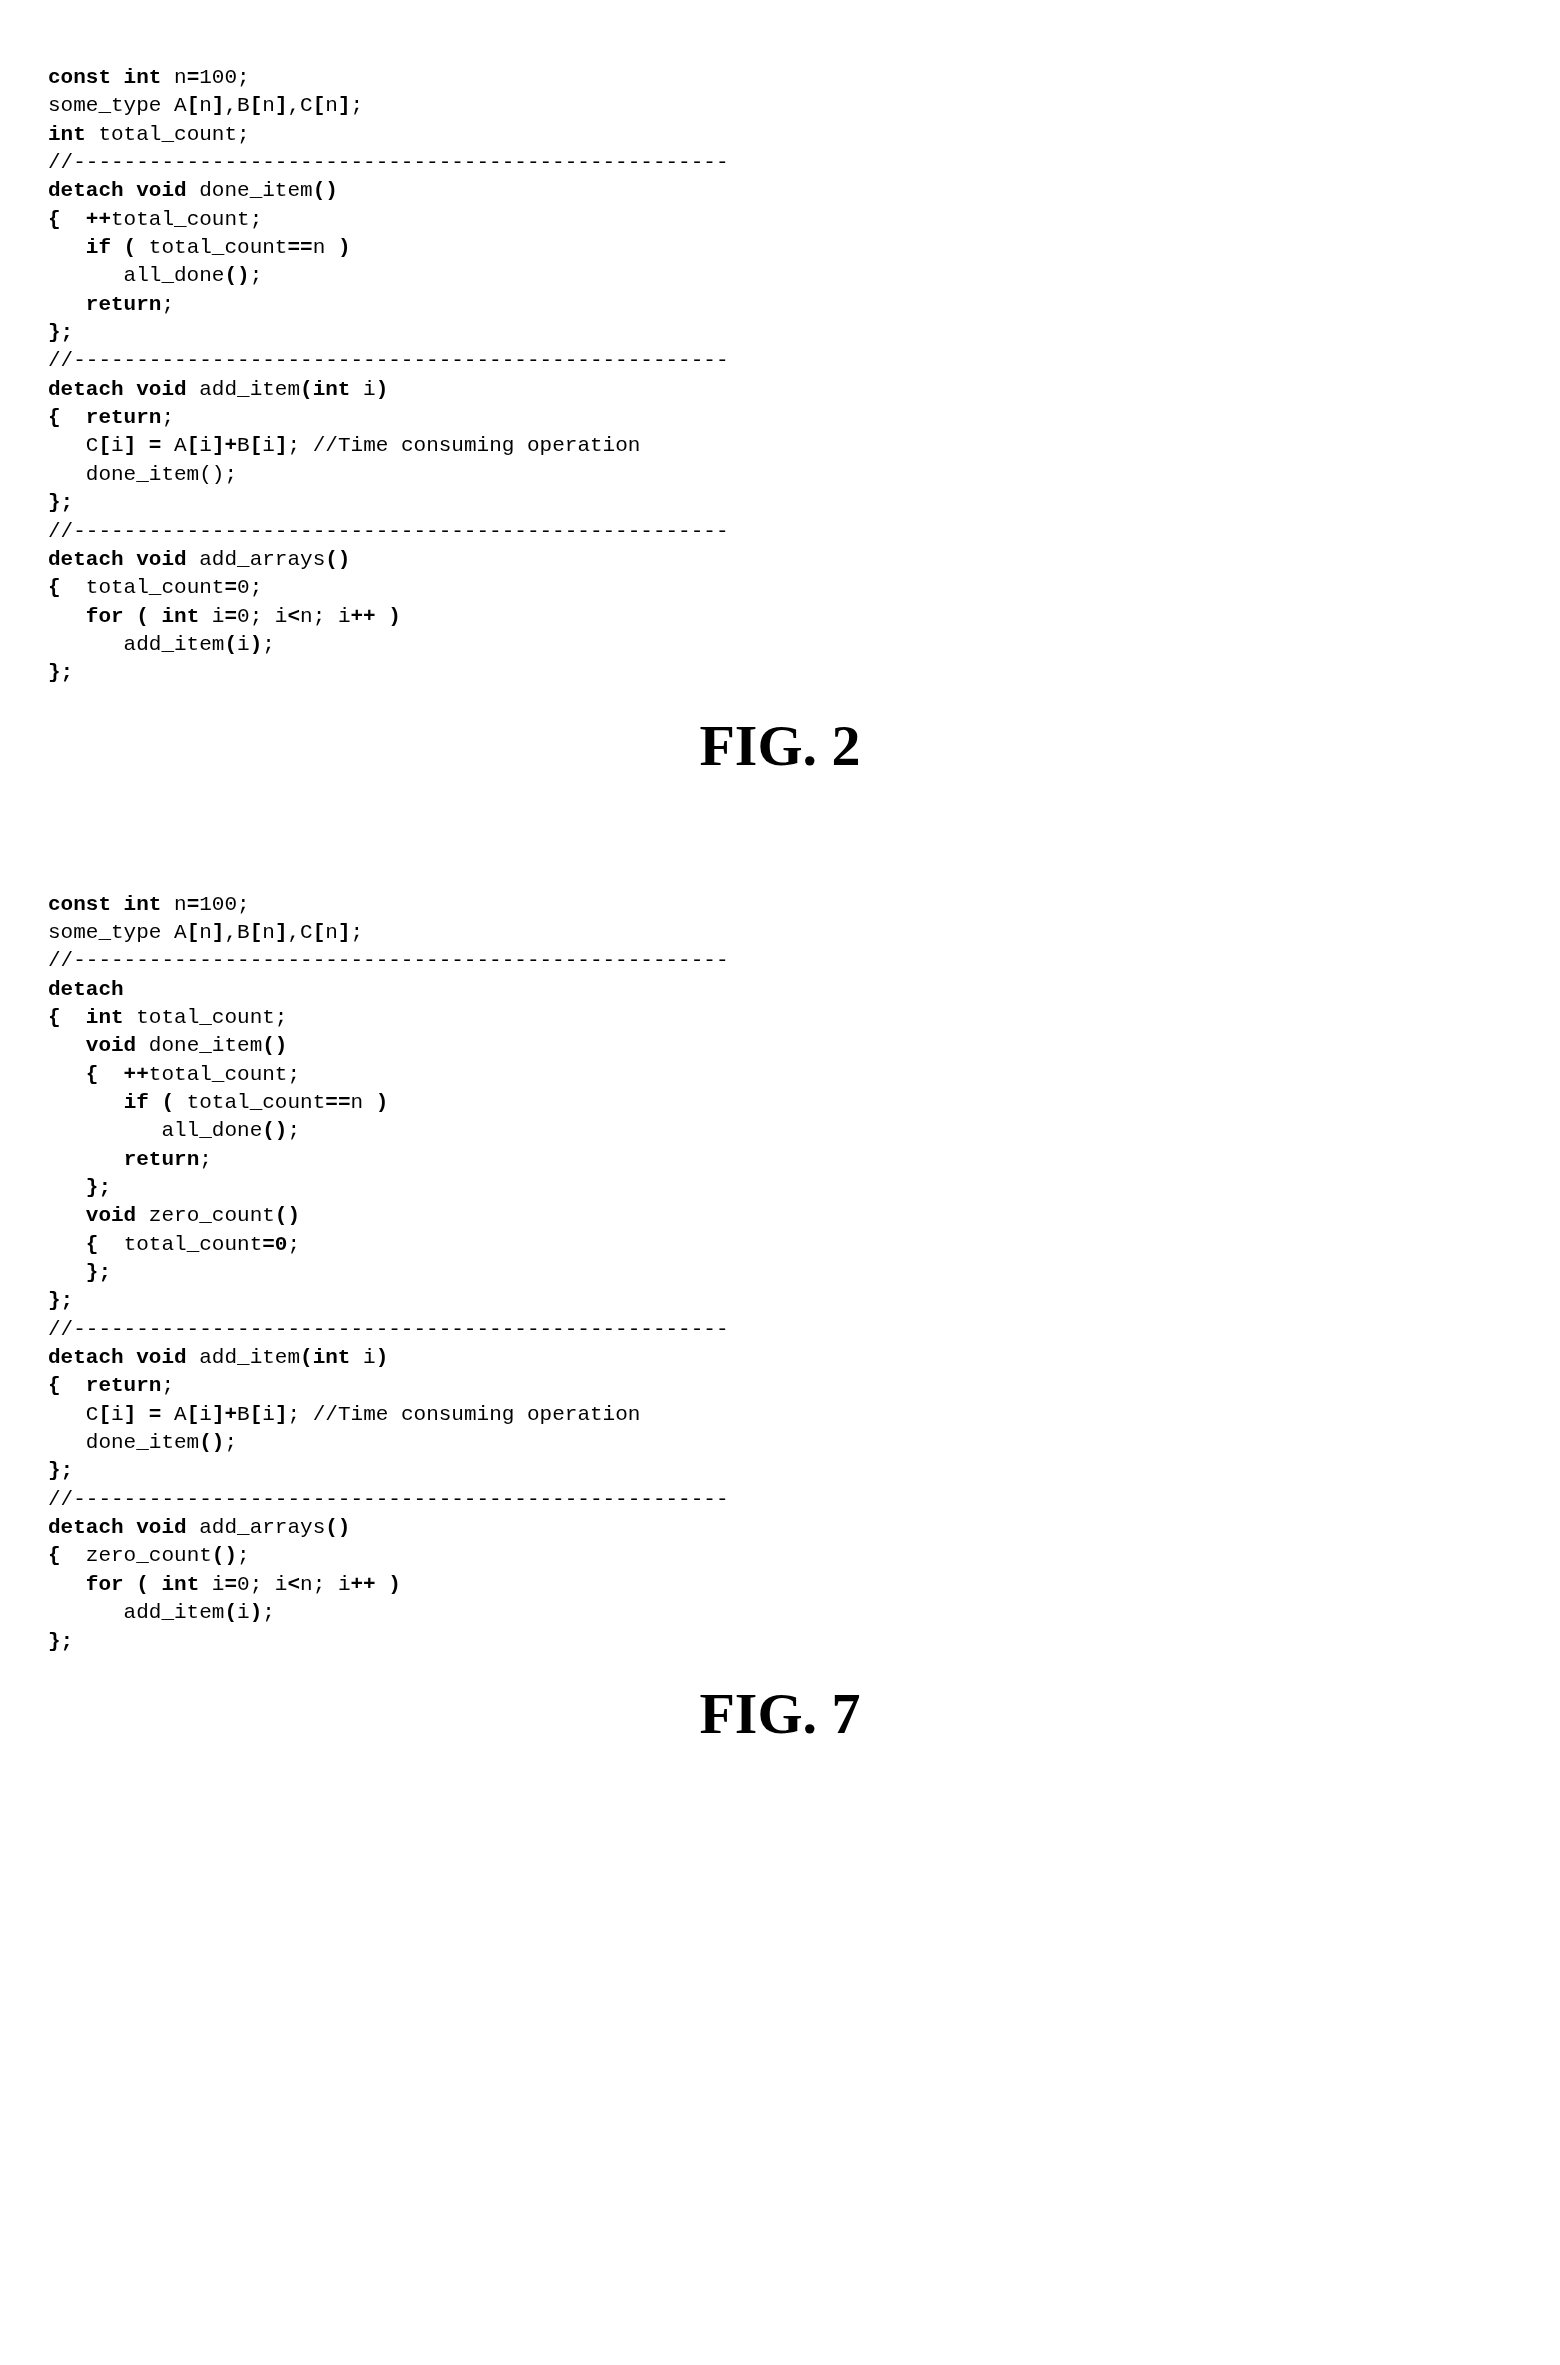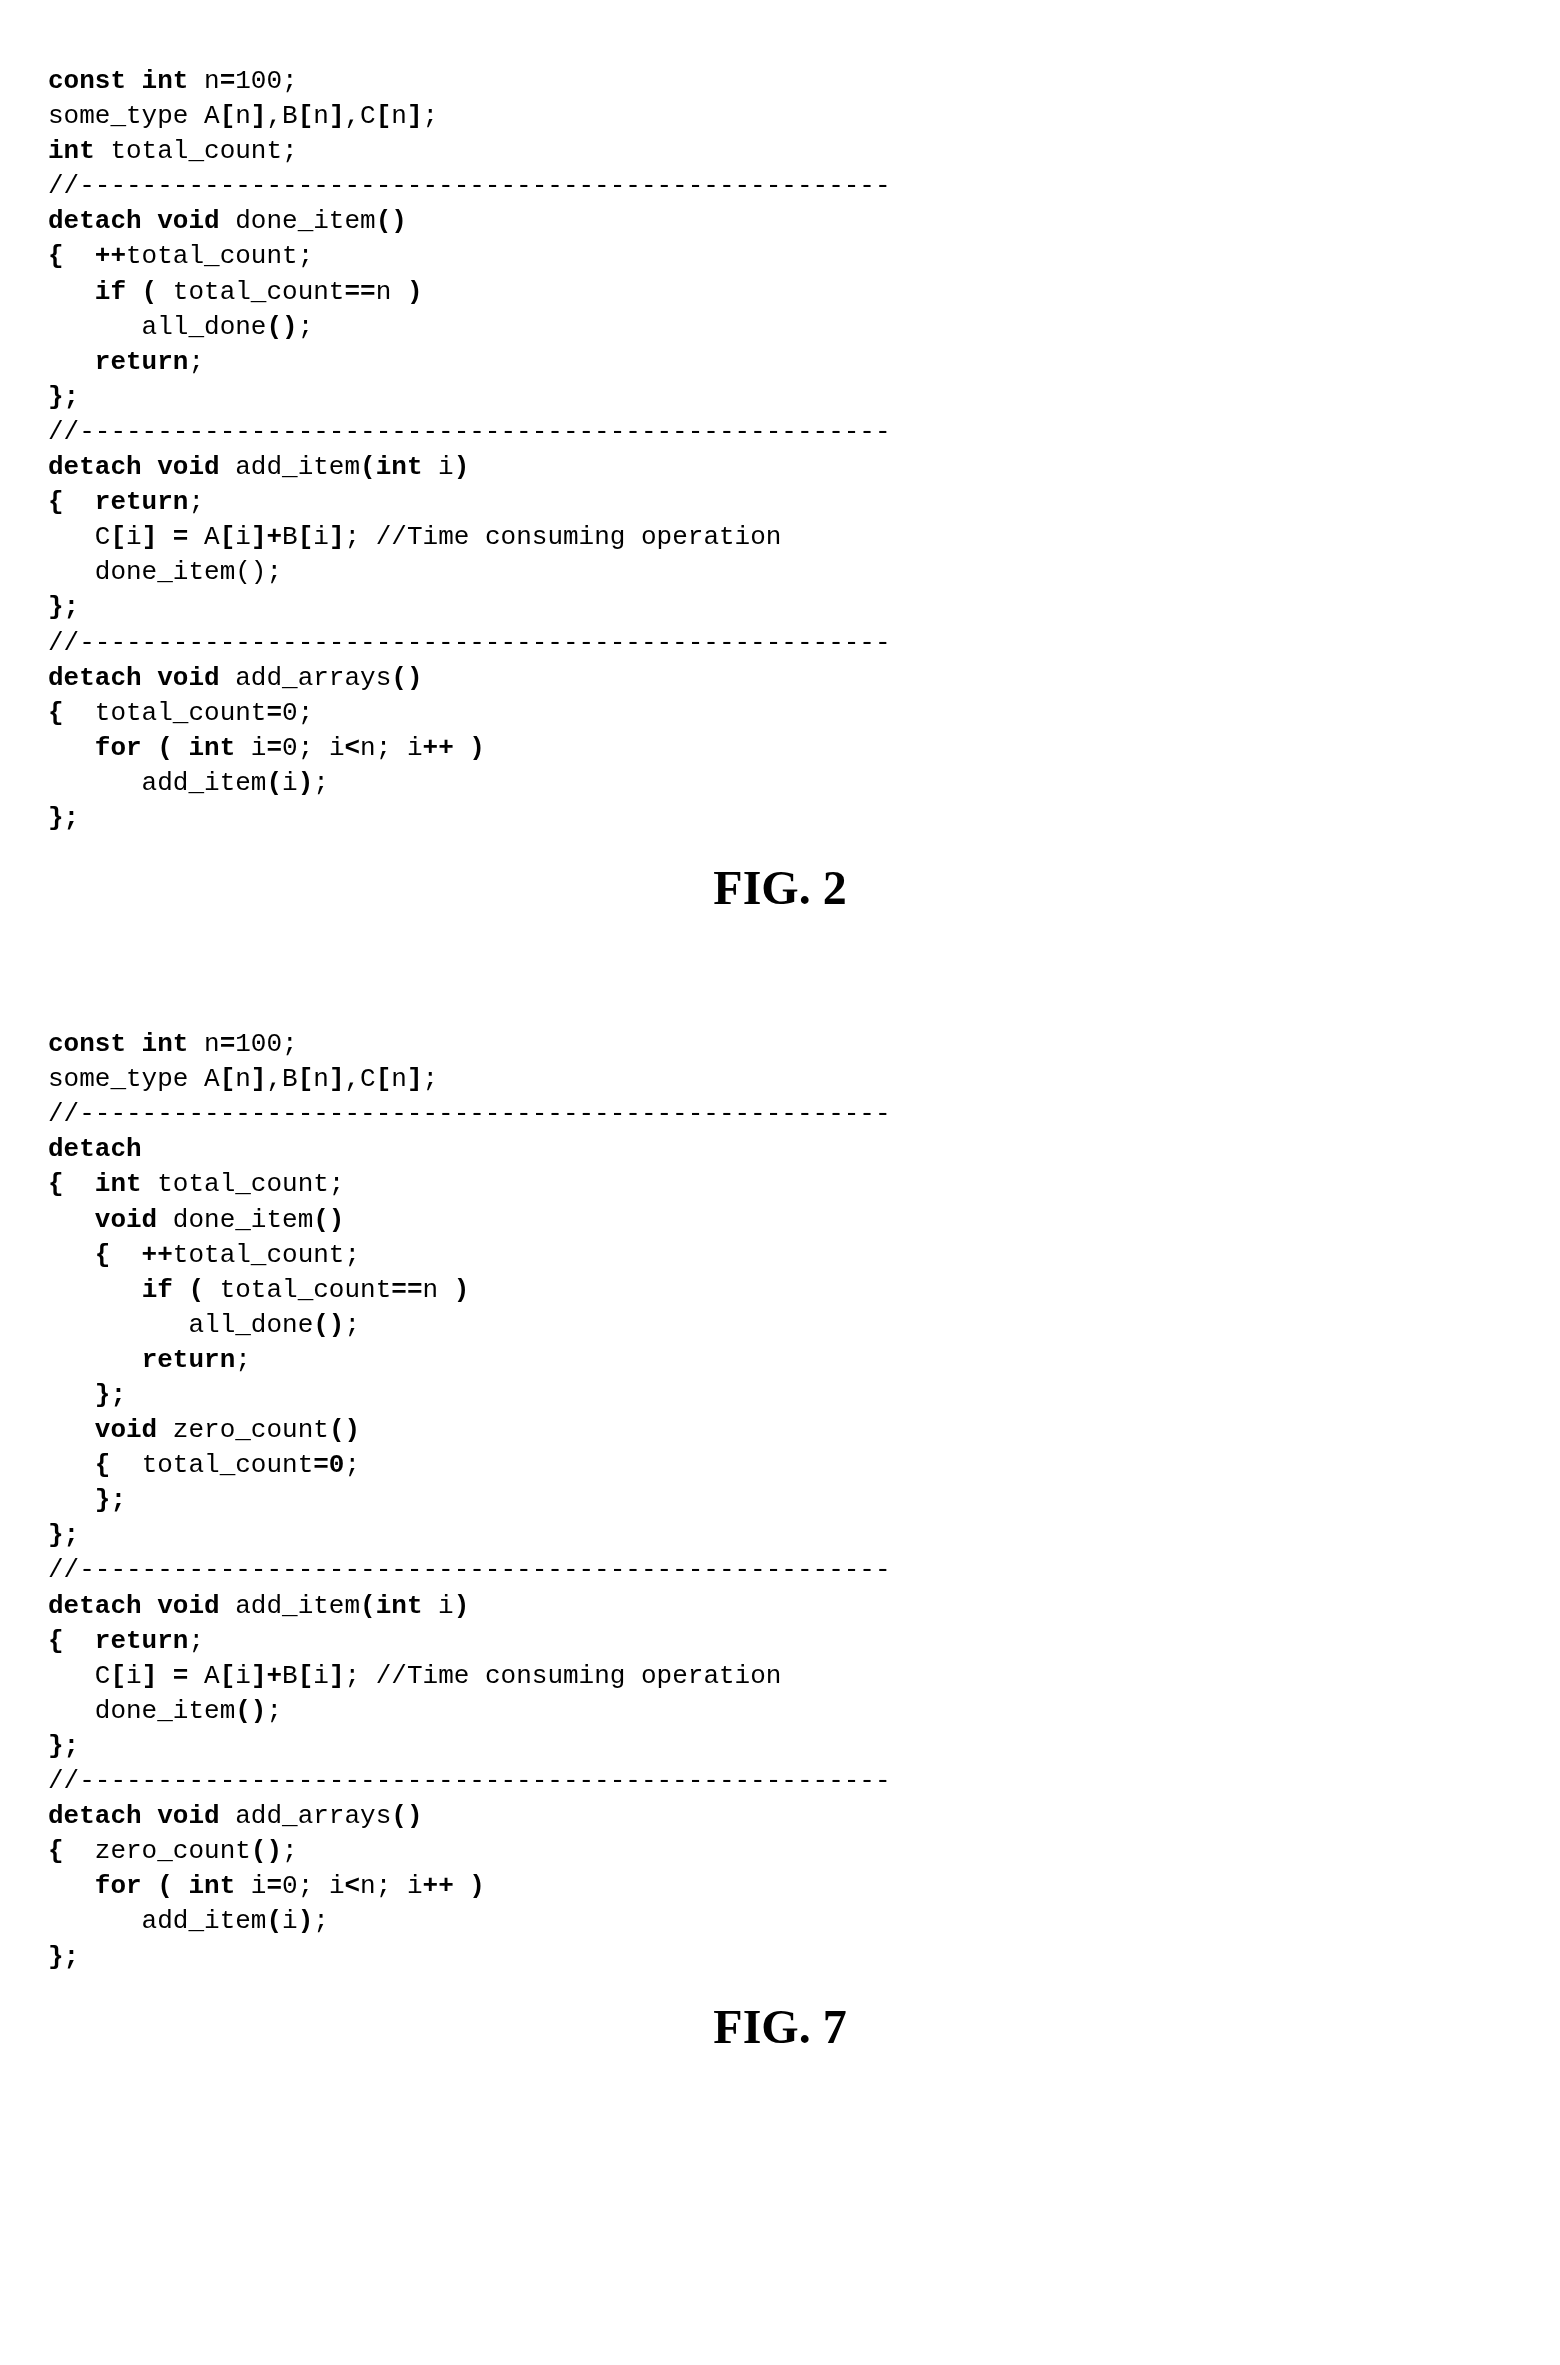--- a/index.html
+++ b/index.html
@@ -4,31 +4,31 @@
   <style>
     body {
       background: white;
       font-family: "Courier New", monospace;
       margin: 0;
       padding: 64px 48px;
       width: 1560px;
       box-sizing: border-box;
     }
     .code-block {
-      font-size: 26px;
+      font-size: 21px;
       line-height: 1.35;
       white-space: pre;
       color: #000;
     }
     .bold {
       font-weight: bold;
     }
     .fig-caption {
       font-family: "Times New Roman", serif;
-      font-size: 48px;
+      font-size: 58px;
       font-weight: bold;
       text-align: center;
       margin-top: 24px;
       margin-bottom: 112px;
     }
     .fig-caption:last-of-type {
       margin-bottom: 0;
     }
   </style>
 </head>

